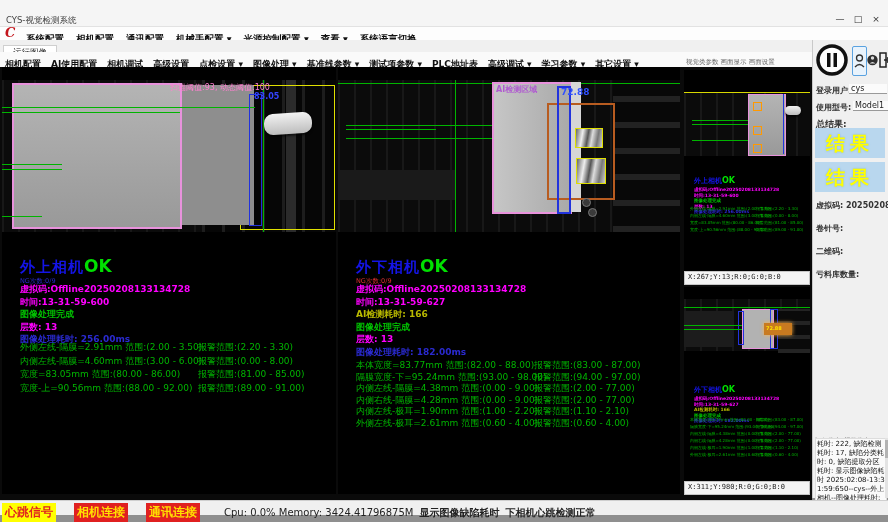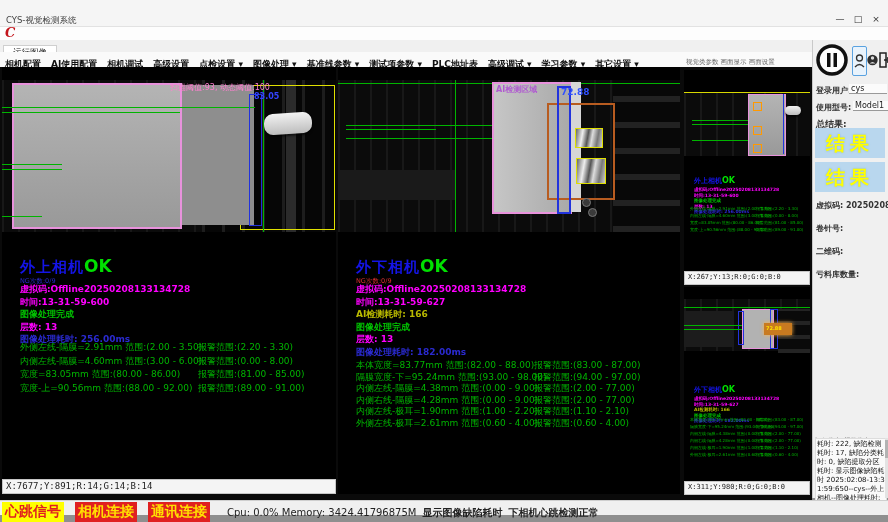--- a/index.html
+++ b/index.html
@@ -56,40 +56,43 @@
   .resultbox{left:2px;width:70px;height:30px;background:#b9d7ee;text-align:center;line-height:30px;
              font-size:19px;font-weight:bold;color:#ffff00;letter-spacing:5px;text-shadow:0 0 2px #7fb3e0;}
   .iconbtn{background:#f6f6f6;border:1px solid #bbb;border-radius:2px;}
   .iconbtn.sel{border:1px solid #5aa2e0;background:#e9f3fc;}
   .log-tab{display:inline-block;font-size:6.5px;color:#444;margin-right:3px;font-weight:bold;}
   .log-text{font-size:7px;line-height:9px;color:#111;word-break:break-all;}
   .scroll{background:#e3e3e3;}
   .thumb{background:#b3b3b3;}
   
   .statusbar{left:0;top:500px;width:888px;height:14px;background:#f0f0f0;border-top:1px solid #cfcfcf;}
-  .badge{display:inline-block;font-size:14px;font-weight:bold;padding:1px 3px;margin-right:11px;}
+  .badge{display:inline-block;font-size:12px;font-weight:bold;padding:1px 3px;margin-right:18px;}
   .badge-hb{background:#ffff00;color:#e02020;}
   .badge-red{background:#e02020;color:#ffe000;}
   .sb-text{display:inline-block;font-size:10px;color:#222;margin-left:6px;}
   .sb-strong{font-weight:bold;}
 </style>
 </head>
 <body>
 
 <div class="win">
 
   <div class="abs titlebar">
     <div class="abs title-text">CYS-视觉检测系统</div>
     <div class="abs winctl" style="right:40px;">—</div>
     <div class="abs winctl" style="right:22px;">□</div>
     <div class="abs winctl" style="right:4px;">×</div>
   </div>
 
   <div class="abs menubar">
     <div class="abs logo">C</div>
+    <div class="abs menu-wrap">
+      <span class="menu-item">系统配置</span><span class="menu-item">相机配置</span><span class="menu-item">通讯配置</span><span class="menu-item">机械手配置 ▾</span><span class="menu-item">光源控制配置 ▾</span><span class="menu-item">查看 ▾</span><span class="menu-item">系统语言切换</span>
+    </div>
   </div>
 
   <div class="abs tabrow">
     <span class="tab">运行图像</span>
   </div>
 
   <div class="abs toolbar">
     <span class="tool-item">相机配置</span><span class="tool-item">AI使用配置</span><span class="tool-item">相机调试</span><span class="tool-item">高级设置</span><span class="tool-item">点检设置 ▾</span><span class="tool-item">图像处理 ▾</span><span class="tool-item">基准线参数 ▾</span><span class="tool-item">测试项参数 ▾</span><span class="tool-item">PLC地址表</span><span class="tool-item">高级调试 ▾</span><span class="tool-item">学习参数 ▾</span><span class="tool-item">其它设置 ▾</span>
   </div>
 
@@ -126,21 +129,20 @@
       <div class="res-row t-grn">图像处理完成</div>
       <div class="res-row t-mag">层数: 13</div>
       <div class="res-row t-blu">图像处理耗时: 256.00ms</div>
     </div>
     <div class="abs" style="left:18px;top:274px;width:310px;">
       <div class="meas-row" style="height:13.5px;"><span>外侧左线-隔膜=2.91mm 范围:(2.00 - 3.50)</span><span class="meas-alarm">报警范围:(2.20 - 3.30)</span></div>
       <div class="meas-row" style="height:13.5px;"><span>内侧左线-隔膜=4.60mm 范围:(3.00 - 6.00)</span><span class="meas-alarm">报警范围:(0.00 - 8.00)</span></div>
       <div class="meas-row" style="height:13.5px;"><span>宽度=83.05mm 范围:(80.00 - 86.00)</span><span class="meas-alarm">报警范围:(81.00 - 85.00)</span></div>
       <div class="meas-row" style="height:13.5px;"><span>宽度-上=90.56mm 范围:(88.00 - 92.00)</span><span class="meas-alarm">报警范围:(89.00 - 91.00)</span></div>
     </div>
-    <div class="abs coordbar">X:7677;Y:891;R:14;G:14;B:14</div>
   </div>
 
   <div class="abs panel" style="left:338px;top:67px;width:342px;height:427px;">
     <div class="abs mach" style="left:0;top:13px;width:342px;height:152px;">
       <div class="abs" style="left:275px;top:0;width:67px;height:152px;background-image:repeating-linear-gradient(0deg,#222 0 6px,#080808 6px 26px);"></div>
       <div class="abs" style="left:0;top:90px;width:117px;height:30px;background:#1a1a1a;"></div>
       <div class="abs gline" style="left:0;top:3px;width:342px;height:1px;"></div>
       <div class="abs gline" style="left:117px;top:0;width:1px;height:152px;"></div>
       <div class="abs gline" style="left:8px;top:45px;width:224px;height:1px;"></div>
       <div class="abs gline" style="left:8px;top:49px;width:90px;height:1px;"></div>

